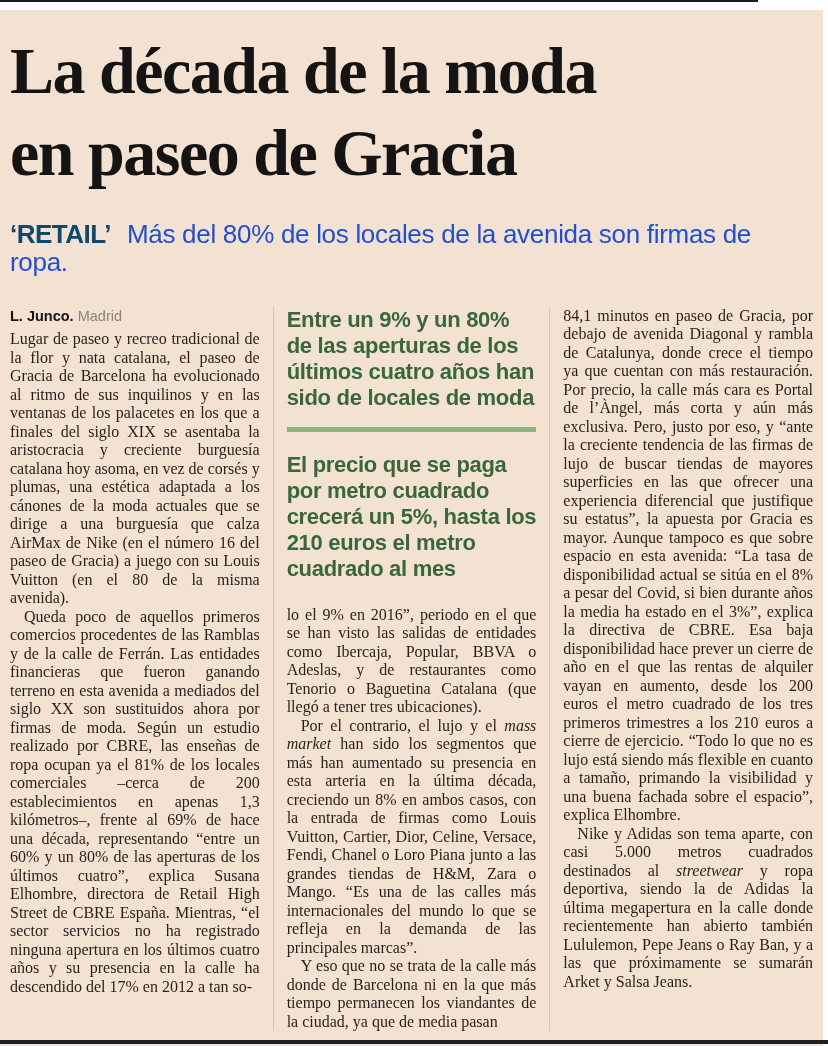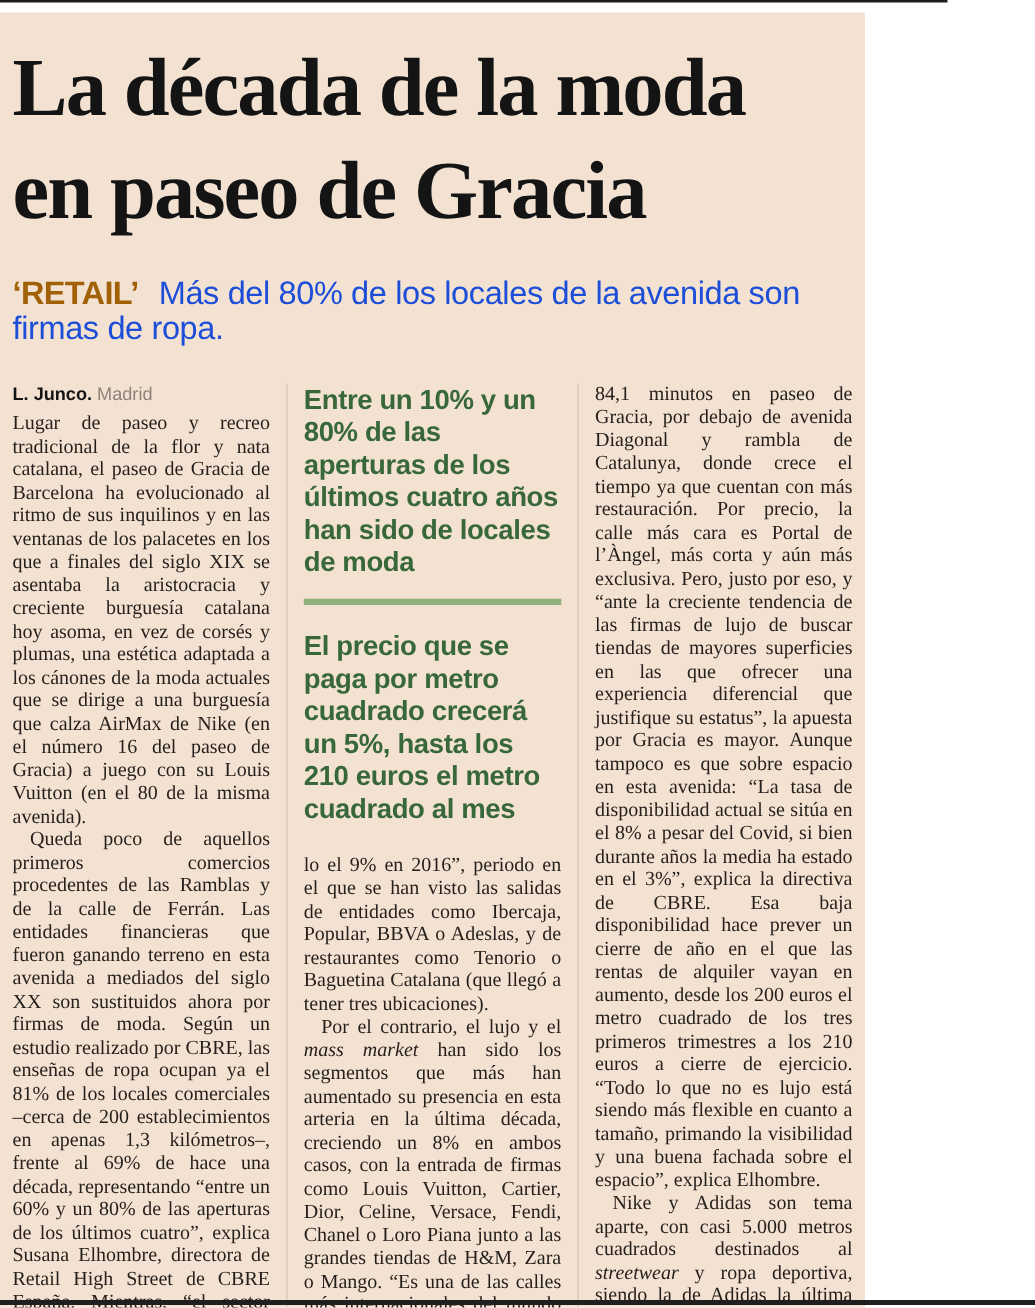--- a/index.html
+++ b/index.html
@@ -9,42 +9,42 @@
     position:relative;
     overflow:hidden;
     font-family:"Liberation Sans", sans-serif;
   }
   .top-hairline {
     position:absolute; top:0; left:0;
     width:758px; height:2px; background:#1c1c1c;
   }
   .page {
     position:absolute; top:10px; left:0;
-    width:692px; height:1036px;
+    width:823px; height:1036px;
     background:#f3e2d2;
     box-sizing:border-box;
     padding:16px 10px 0 10px;
     overflow:hidden;
   }
   .headline {
     font-family:"Liberation Serif", serif;
     font-weight:700;
     font-size:66px;
     line-height:1.24;
     letter-spacing:-1.5px;
     color:#141414;
     margin:4px 0 0 0;
   }
   .kicker-row {
     margin-top:26px;
     font-size:26px;
     line-height:1.1;
   }
   .kicker {
-    color:#a16207;
+    color:#0c4a6e;
     font-weight:700;
     letter-spacing:-0.5px;
     margin-right:16px;
   }
   .subtitle {
     color:#1d4ed8;
     letter-spacing:-0.3px;
   }
   .columns {
     display:flex;
@@ -109,21 +109,21 @@
     <span class="kicker">‘RETAIL’</span><span class="subtitle">Más del 80% de los locales de la avenida son firmas de ropa.</span>
   </div>
 
   <div class="columns">
     <div class="col">
         <div class="byline"><span class="byline-author">L. Junco.</span><span class="byline-location"> Madrid</span></div>
         <p class="body-p"><span>Lugar de paseo y recreo tradicional de la flor y nata catalana, el paseo de Gracia de Barcelona ha evolucionado al ritmo de sus inquilinos y en las ventanas de los palacetes en los que a finales del siglo XIX se asentaba la aristocracia y creciente burguesía catalana hoy asoma, en vez de corsés y plumas, una estética adaptada a los cánones de la moda actuales que se dirige a una burguesía que calza AirMax de Nike (en el número 16 del paseo de Gracia) a juego con su Louis Vuitton (en el 80 de la misma avenida).</span></p>
         <p class="body-p indent"><span>Queda poco de aquellos primeros comercios procedentes de las Ramblas y de la calle de Ferrán. Las entidades financieras que fueron ganando terreno en esta avenida a mediados del siglo XX son sustituidos ahora por firmas de moda. Según un estudio realizado por CBRE, las enseñas de ropa ocupan ya el 81% de los locales comerciales –cerca de 200 establecimientos en apenas 1,3 kilómetros–, frente al 69% de hace una década, representando “entre un 60% y un 80% de las aperturas de los últimos cuatro”, explica Susana Elhombre, directora de Retail High Street de CBRE España. Mientras, “el sector servicios no ha registrado ninguna apertura en los últimos cuatro años y su presencia en la calle ha descendido del 17% en 2012 a tan so-</span></p>
       </div>
     <div class="col">
-        <div class="pullquote">Entre un 10% y un 80% de las aperturas de los últimos cuatro años han sido de locales de moda</div>
+        <div class="pullquote">Entre un 9% y un 80% de las aperturas de los últimos cuatro años han sido de locales de moda</div>
         <div class="quote-divider"></div>
         <div class="pullquote second">El precio que se paga por metro cuadrado crecerá un 5%, hasta los 210 euros el metro cuadrado al mes</div>
         <p class="body-p"><span>lo el 9% en 2016”, periodo en el que se han visto las salidas de entidades como Ibercaja, Popular, BBVA o Adeslas, y de restaurantes como Tenorio o Baguetina Catalana (que llegó a tener tres ubicaciones).</span></p>
         <p class="body-p indent"><span>Por el contrario, el lujo y el </span><i>mass market</i><span> han sido los segmentos que más han aumentado su presencia en esta arteria en la última década, creciendo un 8% en ambos casos, con la entrada de firmas como Louis Vuitton, Cartier, Dior, Celine, Versace, Fendi, Chanel o Loro Piana junto a las grandes tiendas de H&amp;M, Zara o Mango. “Es una de las calles más internacionales del mundo lo que se refleja en la demanda de las principales marcas”.</span></p>
         <p class="body-p indent"><span>Y eso que no se trata de la calle más donde de Barcelona ni en la que más tiempo permanecen los viandantes de la ciudad, ya que de media pasan</span></p>
       </div>
     <div class="col">
         <p class="body-p"><span>84,1 minutos en paseo de Gracia, por debajo de avenida Diagonal y rambla de Catalunya, donde crece el tiempo ya que cuentan con más restauración. Por precio, la calle más cara es Portal de l’Àngel, más corta y aún más exclusiva. Pero, justo por eso, y “ante la creciente tendencia de las firmas de lujo de buscar tiendas de mayores superficies en las que ofrecer una experiencia diferencial que justifique su estatus”, la apuesta por Gracia es mayor. Aunque tampoco es que sobre espacio en esta avenida: “La tasa de disponibilidad actual se sitúa en el 8% a pesar del Covid, si bien durante años la media ha estado en el 3%”, explica la directiva de CBRE. Esa baja disponibilidad hace prever un cierre de año en el que las rentas de alquiler vayan en aumento, desde los 200 euros el metro cuadrado de los tres primeros trimestres a los 210 euros a cierre de ejercicio. “Todo lo que no es lujo está siendo más flexible en cuanto a tamaño, primando la visibilidad y una buena fachada sobre el espacio”, explica Elhombre.</span></p>
         <p class="body-p indent"><span>Nike y Adidas son tema aparte, con casi 5.000 metros cuadrados destinados al </span><i>streetwear</i><span> y ropa deportiva, siendo la de Adidas la última megapertura en la calle donde recientemente han abierto también Lululemon, Pepe Jeans o Ray Ban, y a las que próximamente se sumarán Arket y Salsa Jeans.</span></p>
       </div>

